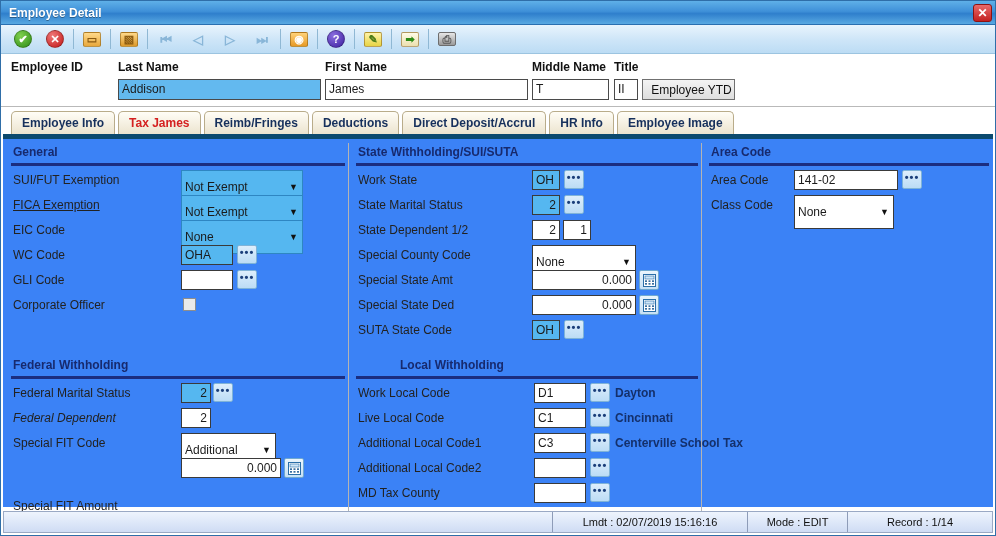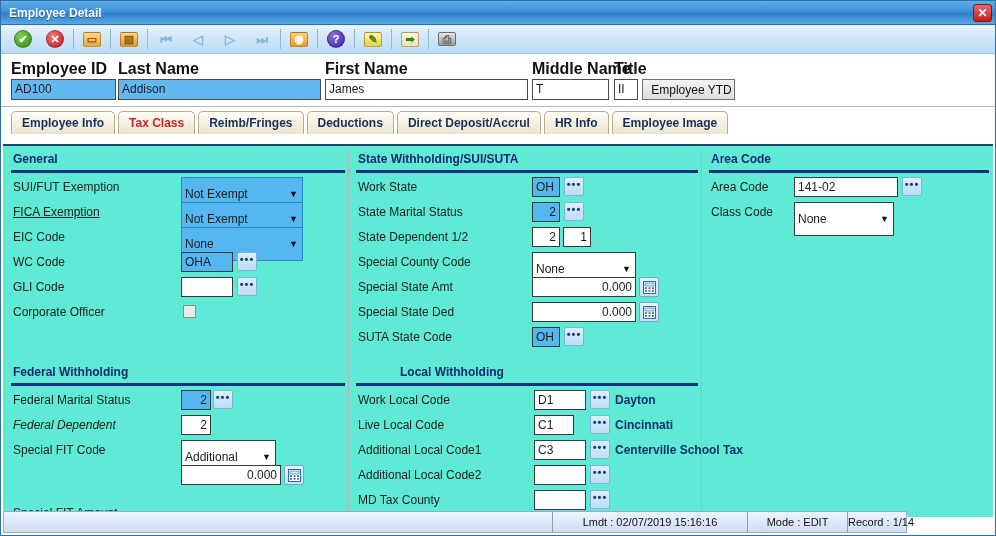--- a/index.html
+++ b/index.html
@@ -60,21 +60,21 @@
   }
 
   
   #header-fields {
     position: absolute; left: 0; top: 53px;
     width: 994px; height: 53px;
     background: #ffffff;
     border-bottom: 1px solid #b9b9b9;
   }
   .hf-label {
-    position: absolute; font-size: 16px; font-weight: bold; color: #111;
+    position: absolute; font-size: 12px; font-weight: bold; color: #111;
     top: 6px;
   }
   .hf-input {
     position: absolute; top: 25px; height: 21px;
     border: 1px solid #4a4a4a;
     font-family: "Liberation Sans", sans-serif;
     font-size: 12px; color: #1b1b1b;
     padding: 0 3px; background: #ffffff;
     line-height: 19px;
   }
@@ -103,24 +103,24 @@
     border-radius: 5px 5px 0 0;
     font-size: 12px; font-weight: bold; color: #16305c;
     display: flex; align-items: center; justify-content: center;
     padding: 0 10px; margin-right: 3px;
     cursor: pointer; white-space: nowrap;
   }
   .tab.active { color: #d42020; }
 
   
   #content {
-    position: absolute; left: 2px; top: 143px;
+    position: absolute; left: 2px; top: 133px;
     width: 990px; height: 373px;
-    background: #5eead4;
-    border-top: 2px solid #0c4a6e;
+    background: #3b82f6;
+    border-top: 5px solid #0c4a6e;
   }
   .col-divider {
     position: absolute; top: 4px; width: 1px; height: 368px;
     background: #b4b4b4;
   }
 
   .sec-title {
     position: absolute; font-size: 12px; font-weight: bold; color: #172a6e;
   }
   .sec-rule {
@@ -178,21 +178,21 @@
     cursor: pointer;
   }
   .desc {
     position: absolute; font-size: 12px; font-weight: bold; color: #14306b;
     height: 18px; line-height: 18px; white-space: nowrap;
   }
 
   
   #statusbar {
     position: absolute; left: 2px; bottom: 2px;
-    width: 904px; height: 22px;
+    width: 990px; height: 22px;
     background: linear-gradient(to bottom,#eef4fd,#cfdcf4);
     border: 1px solid #9aa9c4;
     display: flex; align-items: stretch;
   }
   .sb-cell {
     border-left: 1px solid #8e9cb8;
     font-size: 11px; color: #111;
     display: flex; align-items: center; justify-content: center;
     white-space: nowrap;
   }
@@ -253,21 +253,20 @@
         <div style="display: flex; align-items: center; justify-content: center; font-size: 11px; line-height: 1; color: rgb(46, 139, 21); font-weight: bold; width: 18px; height: 15px; border-radius: 2px; background: linear-gradient(rgb(255, 251, 230), rgb(236, 224, 176)); border: 1px solid rgba(120, 80, 10, 0.5);">➡</div>
       </div>
       <div class="tb-sep"></div>
       <div class="tb-btn" title="Print">
         <div style="display: flex; align-items: center; justify-content: center; font-size: 11px; line-height: 1; color: rgb(90, 90, 90); font-weight: bold; width: 18px; height: 14px; border-radius: 2px; background: linear-gradient(rgb(230, 230, 230), rgb(154, 154, 154)); border: 1px solid rgb(109, 109, 109);">⎙</div>
       </div>
     </div>
 
   <div id="header-fields">
     <div class="hf-label" style="left:10px;">Employee ID</div>
-    <div class="hf-input sel" style="left:10px; width:105px;">AD100</div>
 
     <div class="hf-label" style="left:117px;">Last Name</div>
     <div class="hf-input sel" style="left:117px; width:203px;">Addison</div>
 
     <div class="hf-label" style="left:324px;">First Name</div>
     <div class="hf-input" style="left:324px; width:203px;">James</div>
 
     <div class="hf-label" style="left:531px;">Middle Name</div>
     <div class="hf-input" style="left:531px; width:77px;">T</div>
 
@@ -275,21 +274,21 @@
     <div class="hf-input" style="left:613px; width:24px;">II</div>
 
     <div class="hf-btn" style="left:641px; width:93px;padding-left:6px;">Employee YTD</div>
   </div>
 
   <div id="tabs">
       <div class="tab">
         <span>Employee Info</span>
       </div>
       <div class="tab active">
-        <span>Tax Class</span>
+        <span>Tax James</span>
       </div>
       <div class="tab">
         <span>Reimb/Fringes</span>
       </div>
       <div class="tab">
         <span>Deductions</span>
       </div>
       <div class="tab">
         <span>Direct Deposit/Accrul</span>
       </div>
@@ -426,21 +425,21 @@
 
     <div class="sec-title" style="left:355px; top:219px;padding-left:42px;">Local Withholding</div>
     <div class="sec-rule" style="left:353px; top:237px; width:342px;"></div>
 
     <div class="f-label" style="left:355px; top:245px;">Work Local Code</div>
     <div class="f-input" style="left:531px; top:244px; width:52px;">D1</div>
     <div class="ell-btn" style="left:587px; top:244px;">•••</div>
     <div class="desc" style="left:612px; top:245px;">Dayton</div>
 
     <div class="f-label" style="left:355px; top:270px;">Live Local Code</div>
-    <div class="f-input" style="left:531px; top:269px; width:40px;">C1</div>
+    <div class="f-input" style="left:531px; top:269px; width:52px;">C1</div>
     <div class="ell-btn" style="left:587px; top:269px;">•••</div>
     <div class="desc" style="left:612px; top:270px;">Cincinnati</div>
 
     <div class="f-label" style="left:355px; top:295px;">Additional Local Code1</div>
     <div class="f-input" style="left:531px; top:294px; width:52px;">C3</div>
     <div class="ell-btn" style="left:587px; top:294px;">•••</div>
     <div class="desc" style="left:612px; top:295px;">Centerville School Tax</div>
 
     <div class="f-label" style="left:355px; top:320px;">Additional Local Code2</div>
     <div class="f-input" style="left:531px; top:319px; width:52px;"></div>

